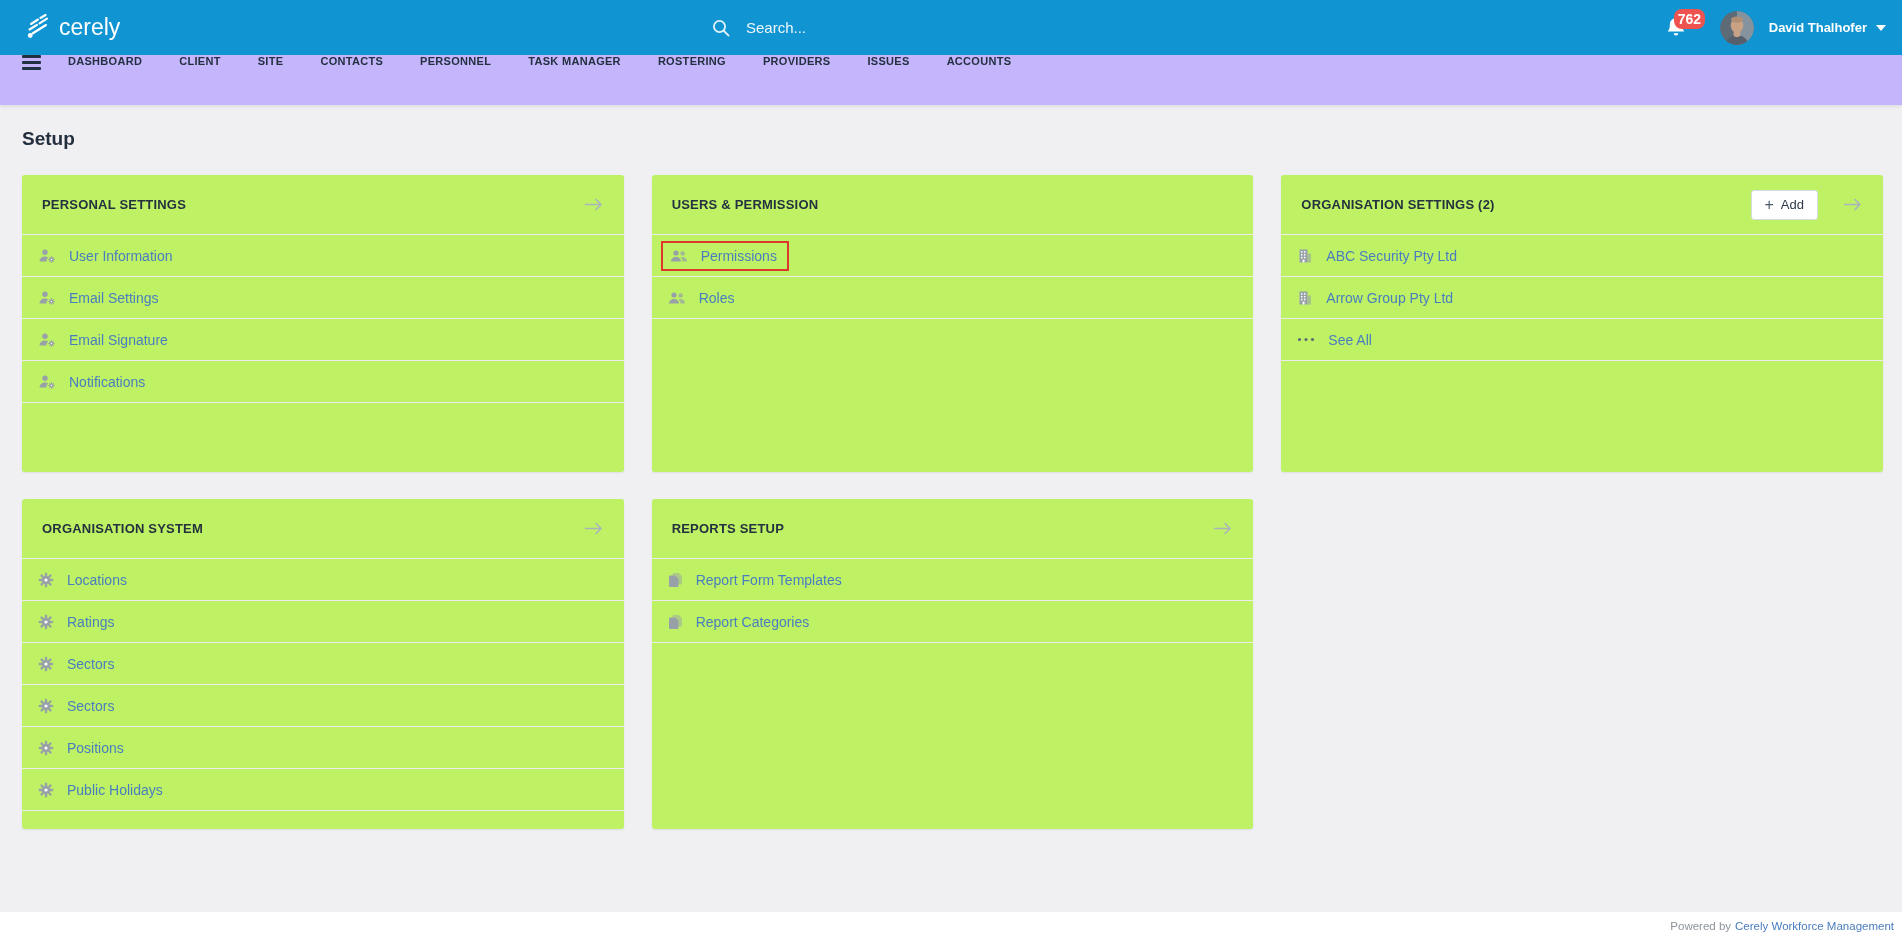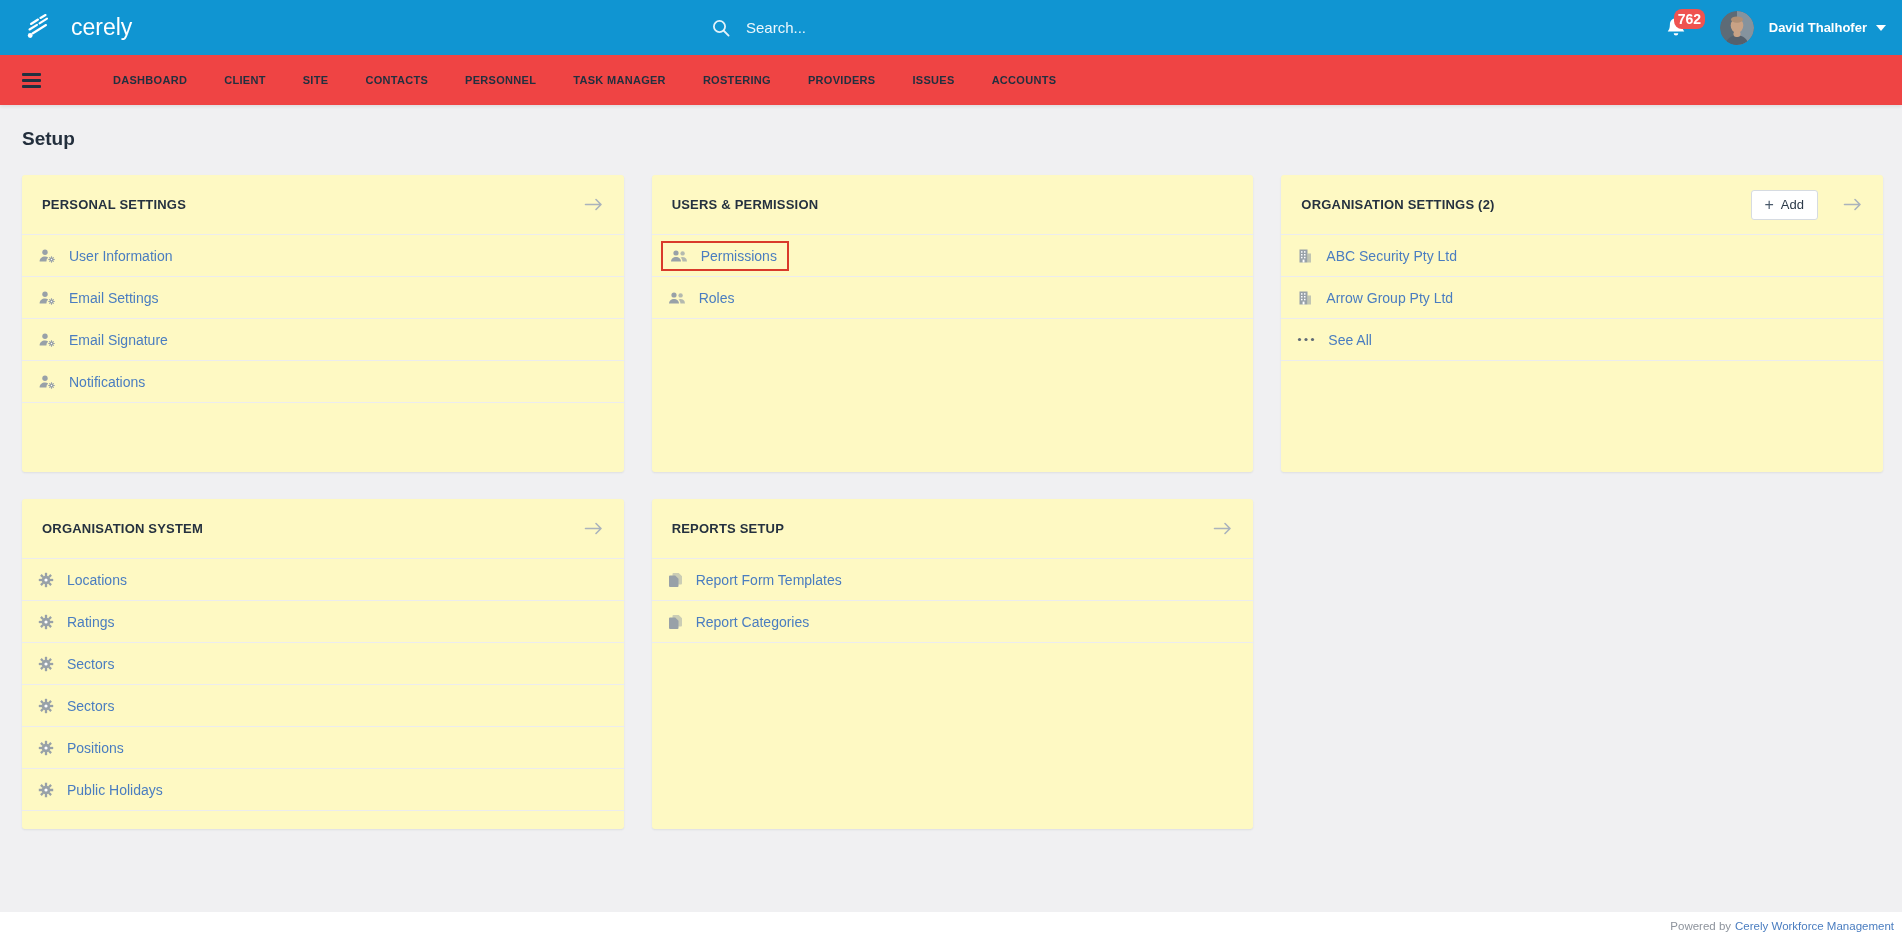--- a/index.html
+++ b/index.html
@@ -4,48 +4,48 @@
 <style>
   * { margin:0; padding:0; box-sizing:border-box; }
   html,body { width:1902px; height:939px; }
   body {
     font-family:"Liberation Sans", sans-serif;
     display:flex; flex-direction:column;
     background:#f0f0f2; overflow:hidden;
   }
   
   .topbar { height:55px; flex:0 0 55px; background:var(--c-topbar,#1095d2); display:flex; align-items:center; position:relative; color:#fff; }
-  .logo { display:flex; align-items:center; gap:20px; margin-left:24px; cursor:pointer; }
+  .logo { display:flex; align-items:center; gap:8px; margin-left:24px; cursor:pointer; }
   .logo-glyph svg { display:block; }
   .logo-text { font-size:23px; font-weight:400; color:#fff; }
   .search { position:absolute; left:50%; transform:translateX(-50%); display:flex; align-items:center; gap:15px; width:480px; }
   .search-icon svg { display:block; }
   .search-input { background:transparent; border:none; outline:none; color:#fff; font-size:15px; width:100%; font-family:inherit; }
   .search-input::placeholder { color:rgba(255,255,255,0.92); opacity:1; }
   .topbar-right { margin-left:auto; display:flex; align-items:center; gap:15px; margin-right:16px; }
   .bell-wrap { position:relative; cursor:pointer; margin-right:18px; }
   .bell-icon svg { display:block; }
   .notif-badge { position:absolute; top:-7px; left:9px; background:var(--c-badge,#ef5350); color:#fff; font-size:14px; font-weight:700; line-height:1; padding:3px 4px; border-radius:8px; }
   .avatar { width:34px; height:34px; border-radius:50%; overflow:hidden; cursor:pointer; flex:0 0 34px; }
   .avatar svg { display:block; }
   .user-menu { display:flex; align-items:center; gap:9px; cursor:pointer; }
   .user-name { font-size:13px; font-weight:600; color:#fff; }
   .caret-icon svg { display:block; }
   
-  .navbar { height:50px; flex:0 0 50px; background:#ef4444; display:flex; align-items:center; box-shadow:0 2px 3px rgba(0,0,0,0.07); position:relative; z-index:2;gap:45px; }
+  .navbar { height:50px; flex:0 0 50px; background:#c4b5fd; display:flex; align-items:flex-start; box-shadow:0 2px 3px rgba(0,0,0,0.07); position:relative; z-index:2; }
   .hamburger { margin-left:22px; cursor:pointer; width:19px; }
   .hamburger i { display:block; height:3px; background:#22303f; border-radius:1px; }
   .hamburger i + i { margin-top:3px; }
   .nav-items { display:flex; margin-left:27px; gap:37px; }
   .nav-item { font-size:11px; font-weight:700; color:#22303f; letter-spacing:0.3px; cursor:pointer; white-space:nowrap; }
   
   main { flex:1 1 auto; background:#f0f0f2; padding:23px 19px 0 22px; overflow:hidden; }
   .page-title { font-size:19px; font-weight:700; color:#232f3d; margin-bottom:25px; }
   .cards-grid { display:grid; grid-template-columns:repeat(3,1fr); grid-template-rows:297px 330px; column-gap:28px; row-gap:27px; }
-  .card { background:#fef9c3; border-radius:3px; box-shadow:0 1px 2px rgba(33,40,50,0.09); display:flex; flex-direction:column; overflow:hidden; }
+  .card { background:#bef264; border-radius:3px; box-shadow:0 1px 2px rgba(33,40,50,0.09); display:flex; flex-direction:column; overflow:hidden; }
   .card-header { flex:0 0 60px; height:60px; display:flex; align-items:center; justify-content:space-between; padding:0 20px; border-bottom:1px solid #ececee; }
   .card-title { font-size:13px; font-weight:700; color:#25313f; letter-spacing:0.2px; }
   .header-right { display:flex; align-items:center; gap:24px; }
   .add-btn { display:inline-flex; align-items:center; gap:7px; height:30px; padding:0 13px; background:#fff; border:1px solid #d6dbe1; border-radius:3px; font-size:13px; color:#2c3a49; cursor:pointer; font-family:inherit; }
   .plus { font-size:16px; color:#4a5a6b; line-height:1; font-weight:400; }
   .arrow { cursor:pointer; }
   .arrow svg { display:block; }
   .card-row { height:42px; flex:0 0 42px; display:flex; align-items:center; padding:0 16px; border-bottom:1px solid #ececee; }
   .row-inner { display:inline-flex; align-items:center; gap:13px; }
   .row-inner.highlighted { border:2px solid var(--c-highlight,#d93a2b); padding:5px 10px 5px 7px; margin-left:-7px; }

